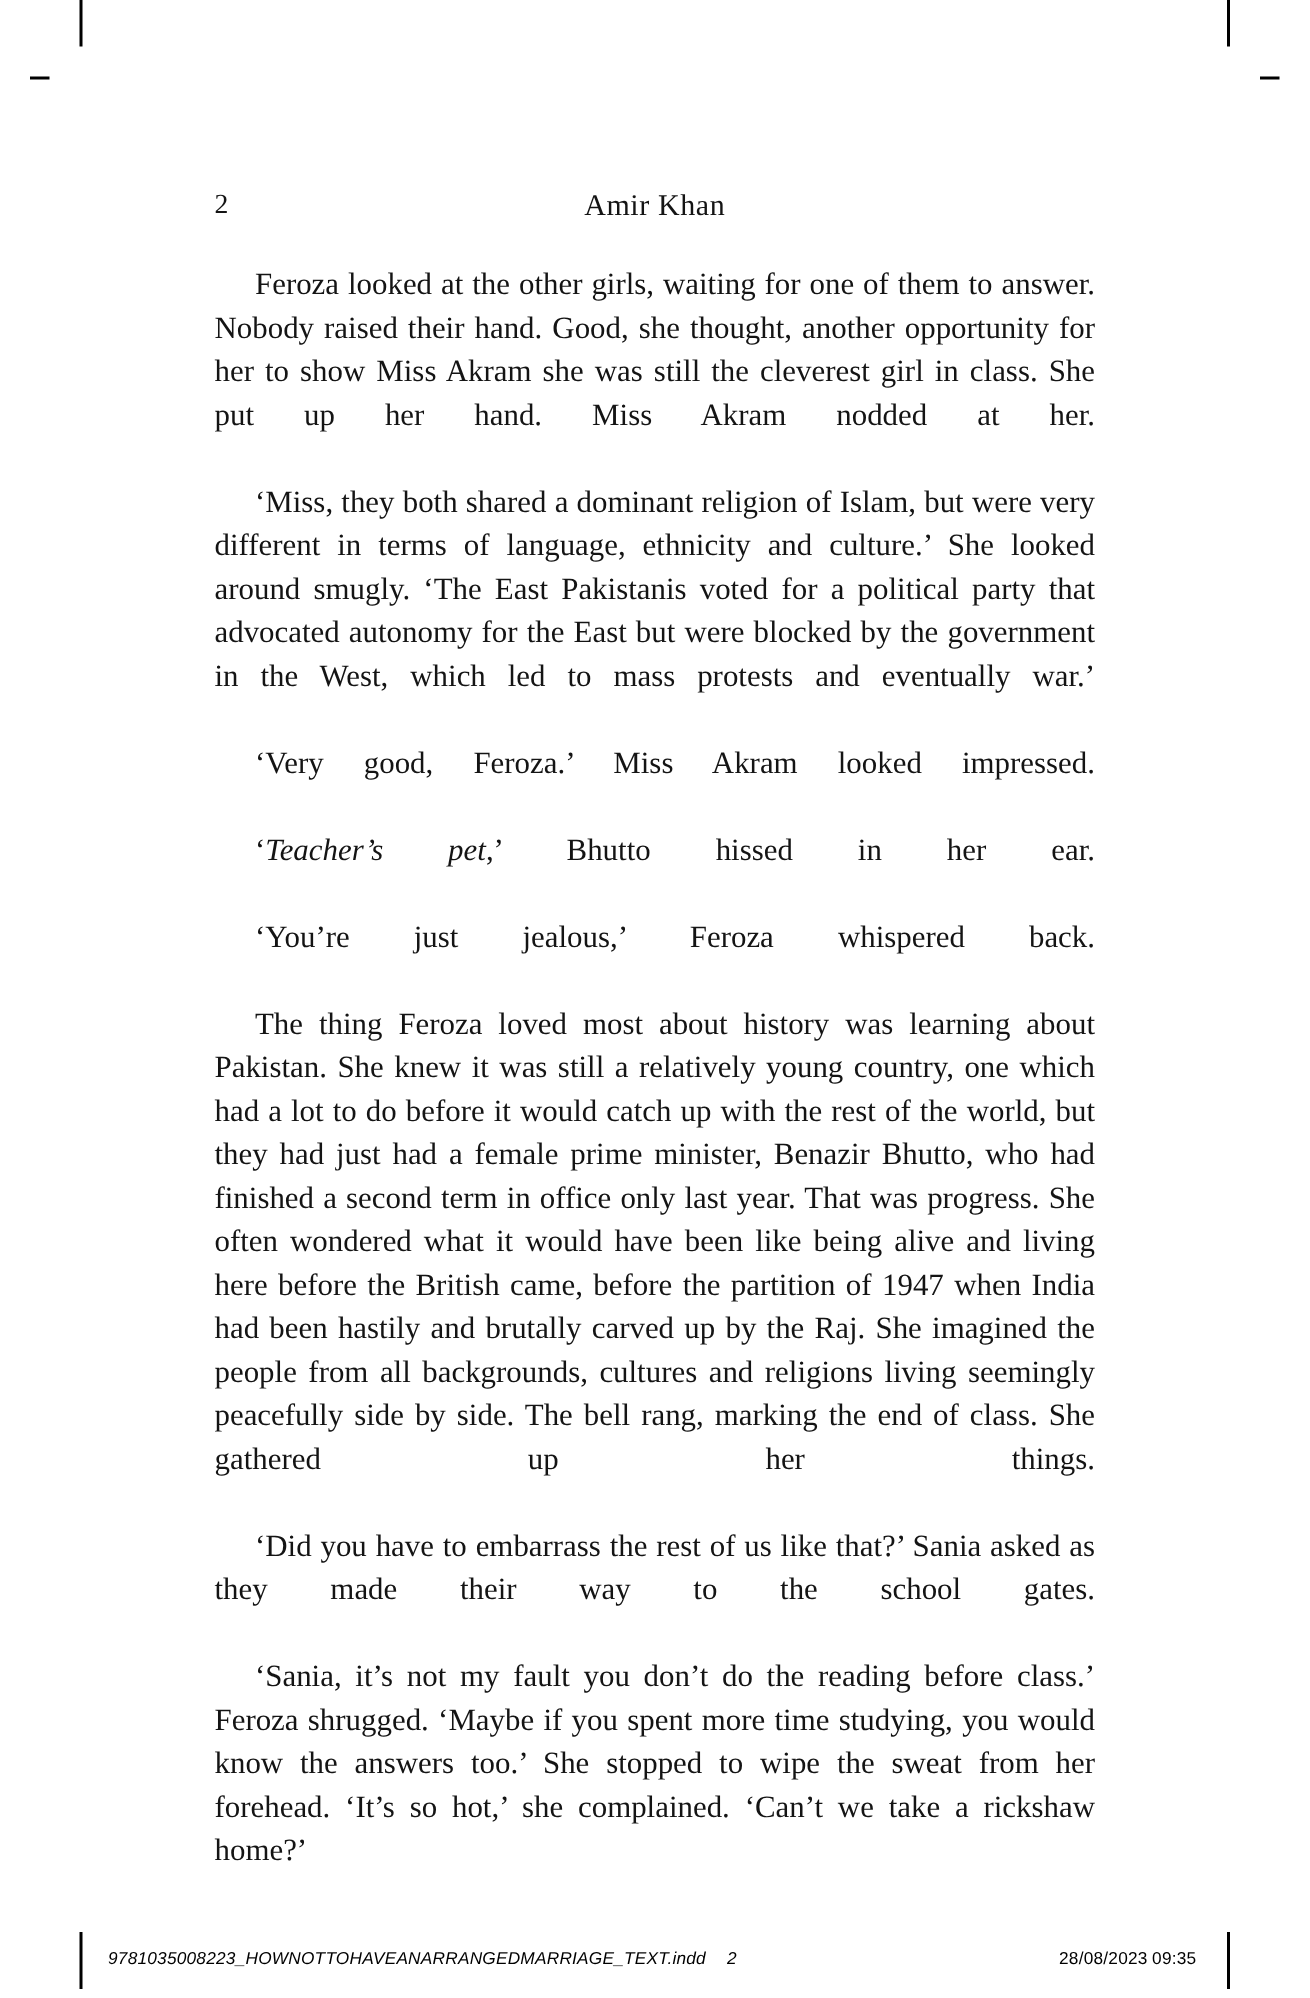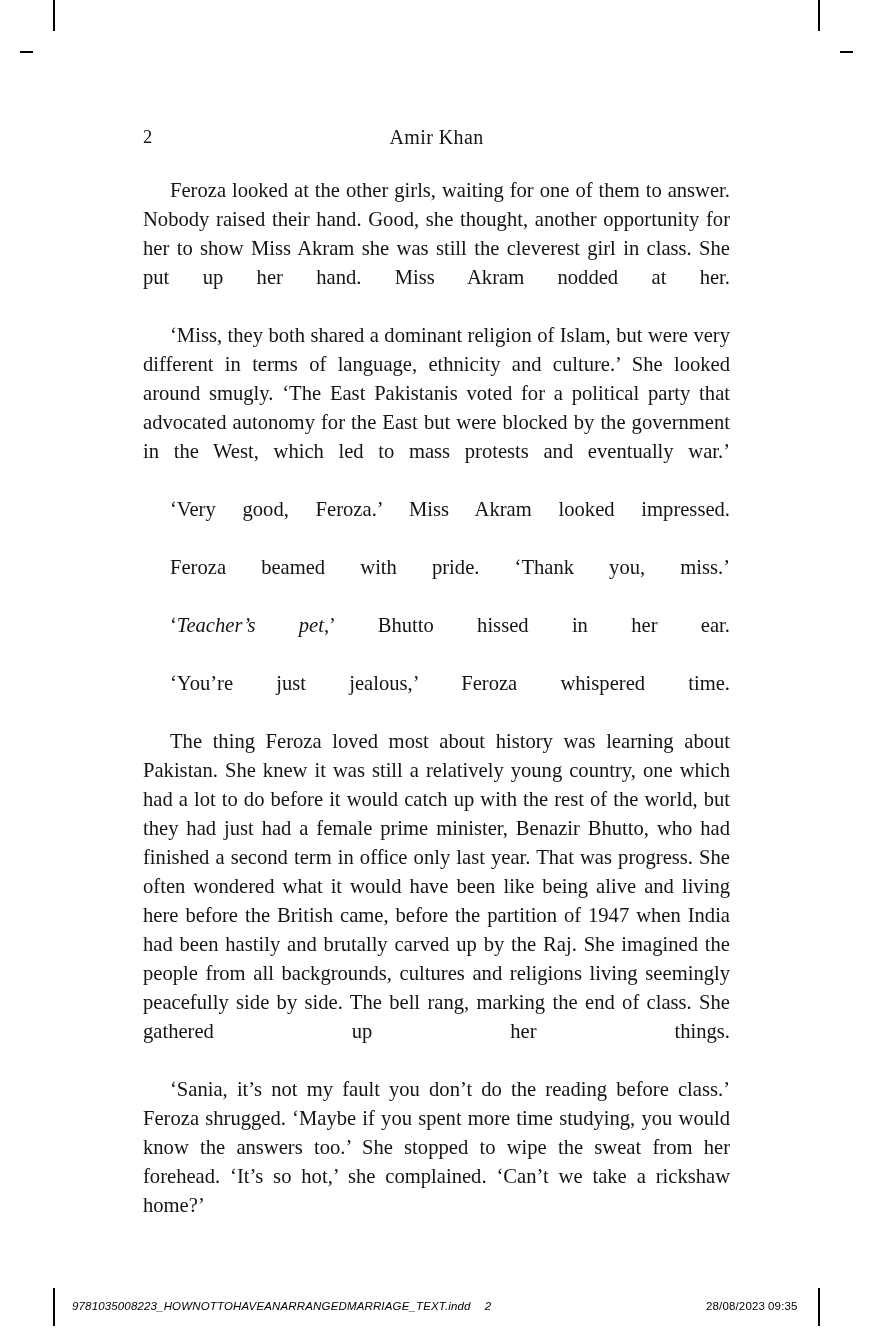--- a/index.html
+++ b/index.html
@@ -113,24 +113,24 @@
 
   <div class="running-head">
     <span class="folio">2</span>
     <span class="head-title">Amir Khan</span>
   </div>
 
   <div class="textblock">
     <p>Feroza looked at the other girls, waiting for one of them to answer. Nobody raised their hand. Good, she thought, another opportunity for her to show Miss Akram she was still the cleverest girl in class. She put up her hand. Miss Akram nodded at her.</p>
     <p>‘Miss, they both shared a dominant religion of Islam, but were very different in terms of language, ethnicity and culture.’ She looked around smugly. ‘The East Pakistanis voted for a political party that advocated autonomy for the East but were blocked by the government in the West, which led to mass protests and eventually war.’</p>
     <p>‘Very good, Feroza.’ Miss Akram looked impressed.</p>
-    <p>Feroza beamed with pride. ‘Thank you, miss.’</p>
     <p><span>‘</span><em>Teacher’s pet</em><span>,’ Bhutto hissed in her ear.</span></p>
-    <p>‘You’re just jealous,’ Feroza whispered time.</p>
+    <p>‘You’re just jealous,’ Feroza whispered back.</p>
     <p>The thing Feroza loved most about history was learning about Pakistan. She knew it was still a relatively young country, one which had a lot to do before it would catch up with the rest of the world, but they had just had a female prime minister, Benazir Bhutto, who had finished a second term in office only last year. That was progress. She often wondered what it would have been like being alive and living here before the British came, before the partition of 1947 when India had been hastily and brutally carved up by the Raj. She imagined the people from all backgrounds, cultures and religions living seemingly peacefully side by side. The bell rang, marking the end of class. She gathered up her things.</p>
+    <p>‘Did you have to embarrass the rest of us like that?’ Sania asked as they made their way to the school gates.</p>
     <p>‘Sania, it’s not my fault you don’t do the reading before class.’ Feroza shrugged. ‘Maybe if you spent more time studying, you would know the answers too.’ She stopped to wipe the sweat from her forehead. ‘It’s so hot,’ she complained. ‘Can’t we take a rickshaw home?’</p>
   </div>
 
   <div class="imprint-rule-left"></div>
   <div class="imprint-rule-right"></div>
 
   <div class="imprint imprint-file">
     <span>9781035008223_HOWNOTTOHAVEANARRANGEDMARRIAGE_TEXT.indd</span><span class="pg">2</span>
   </div>
 

